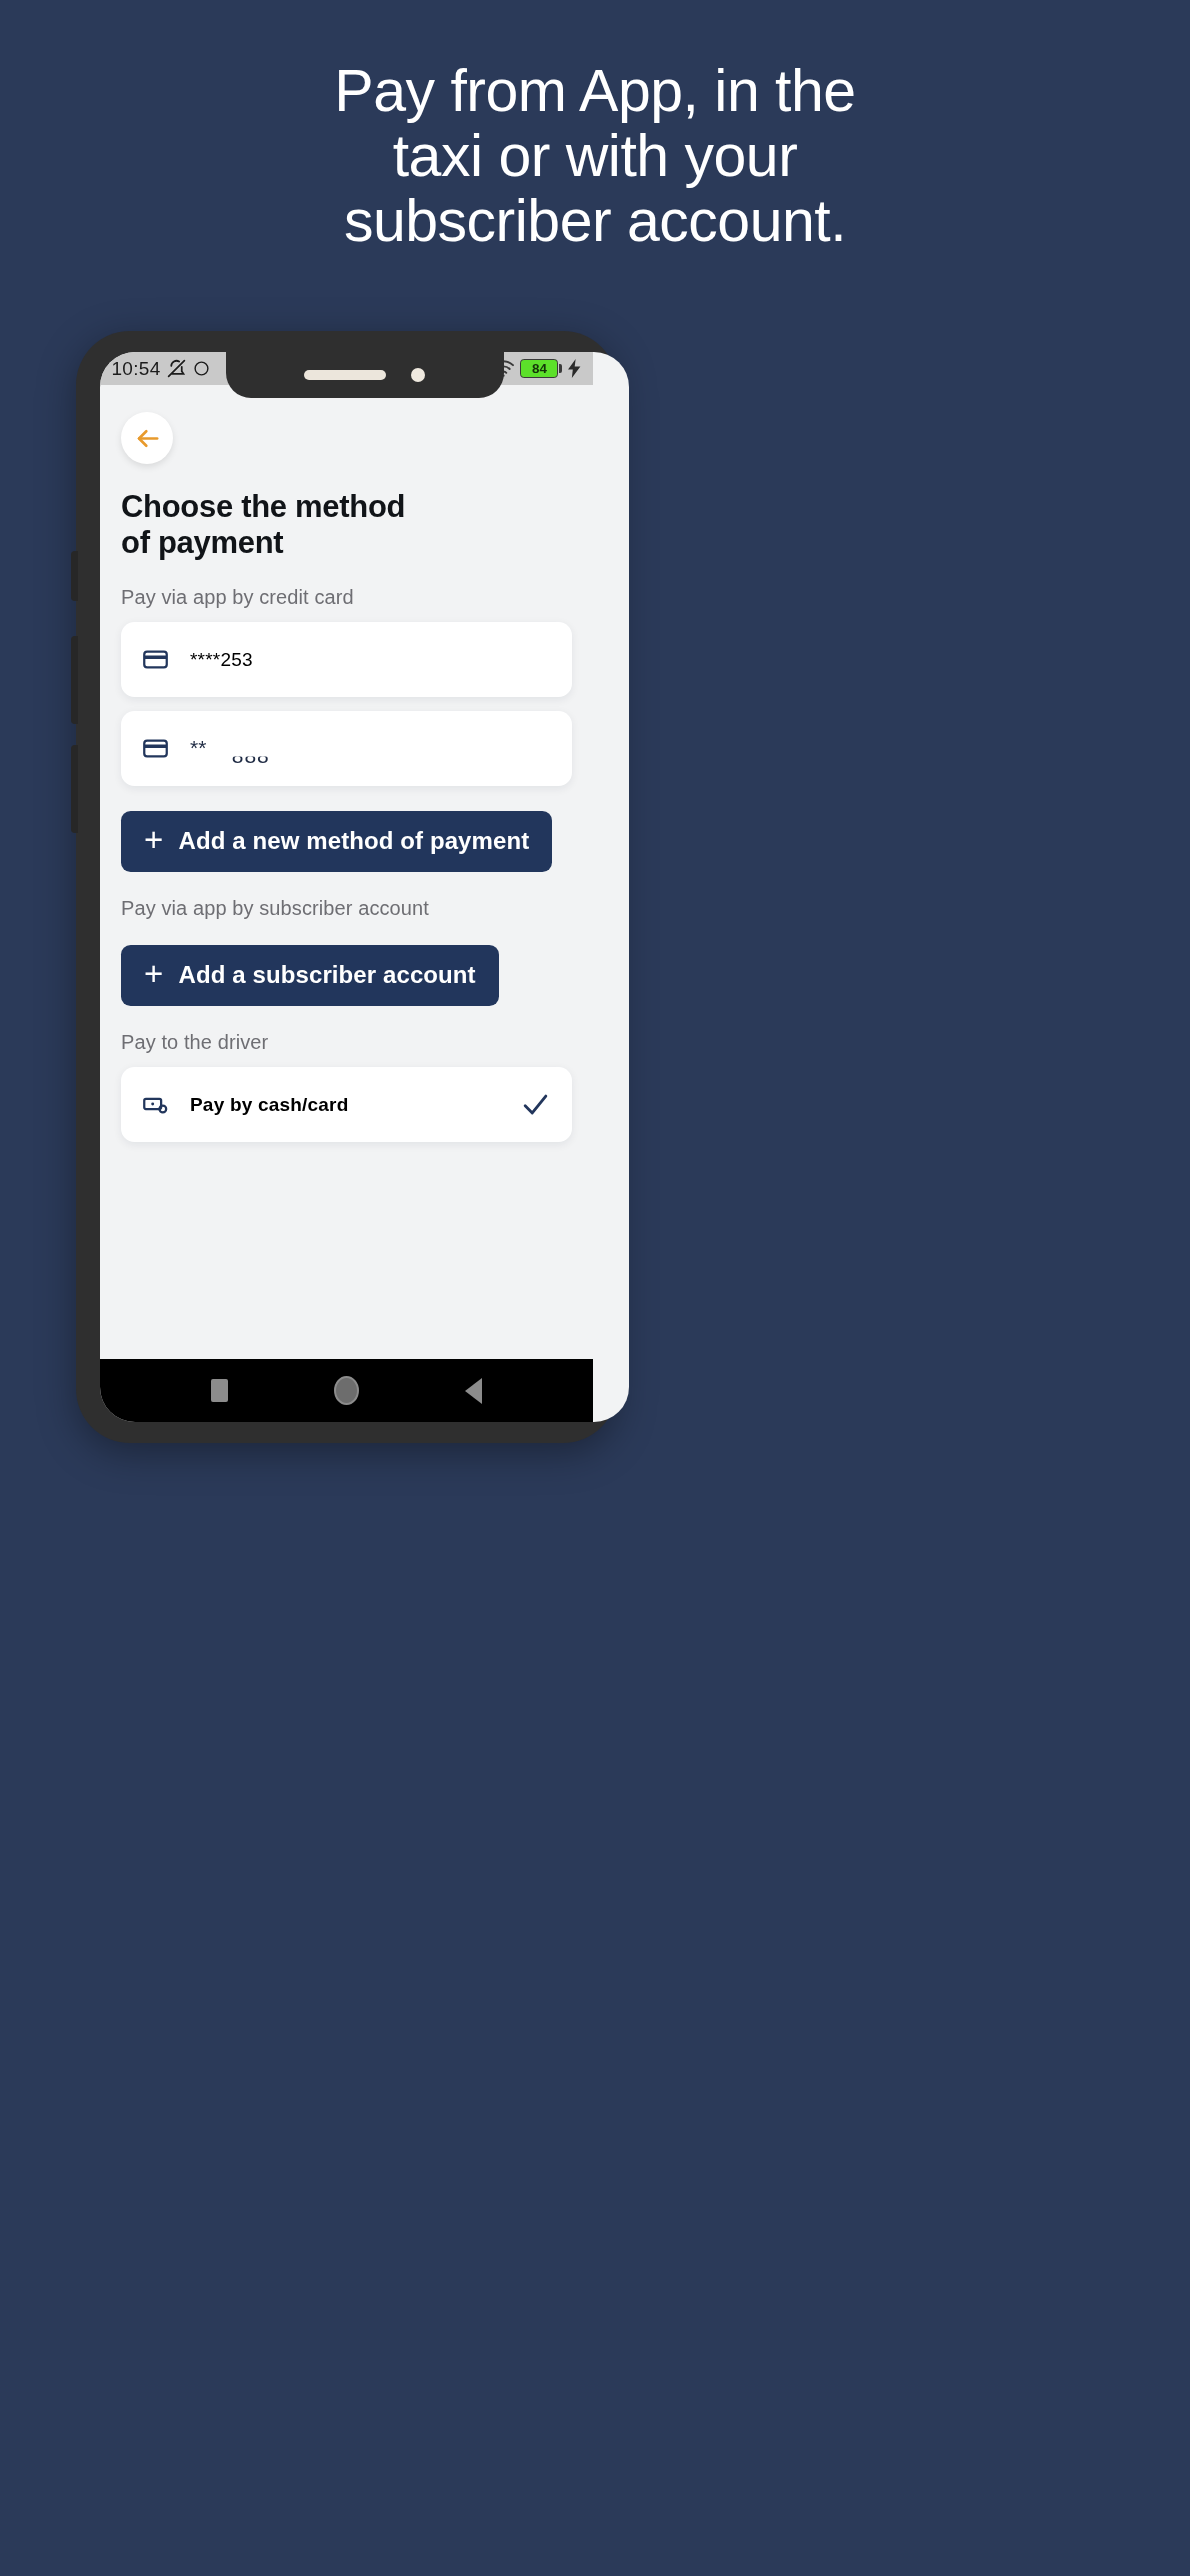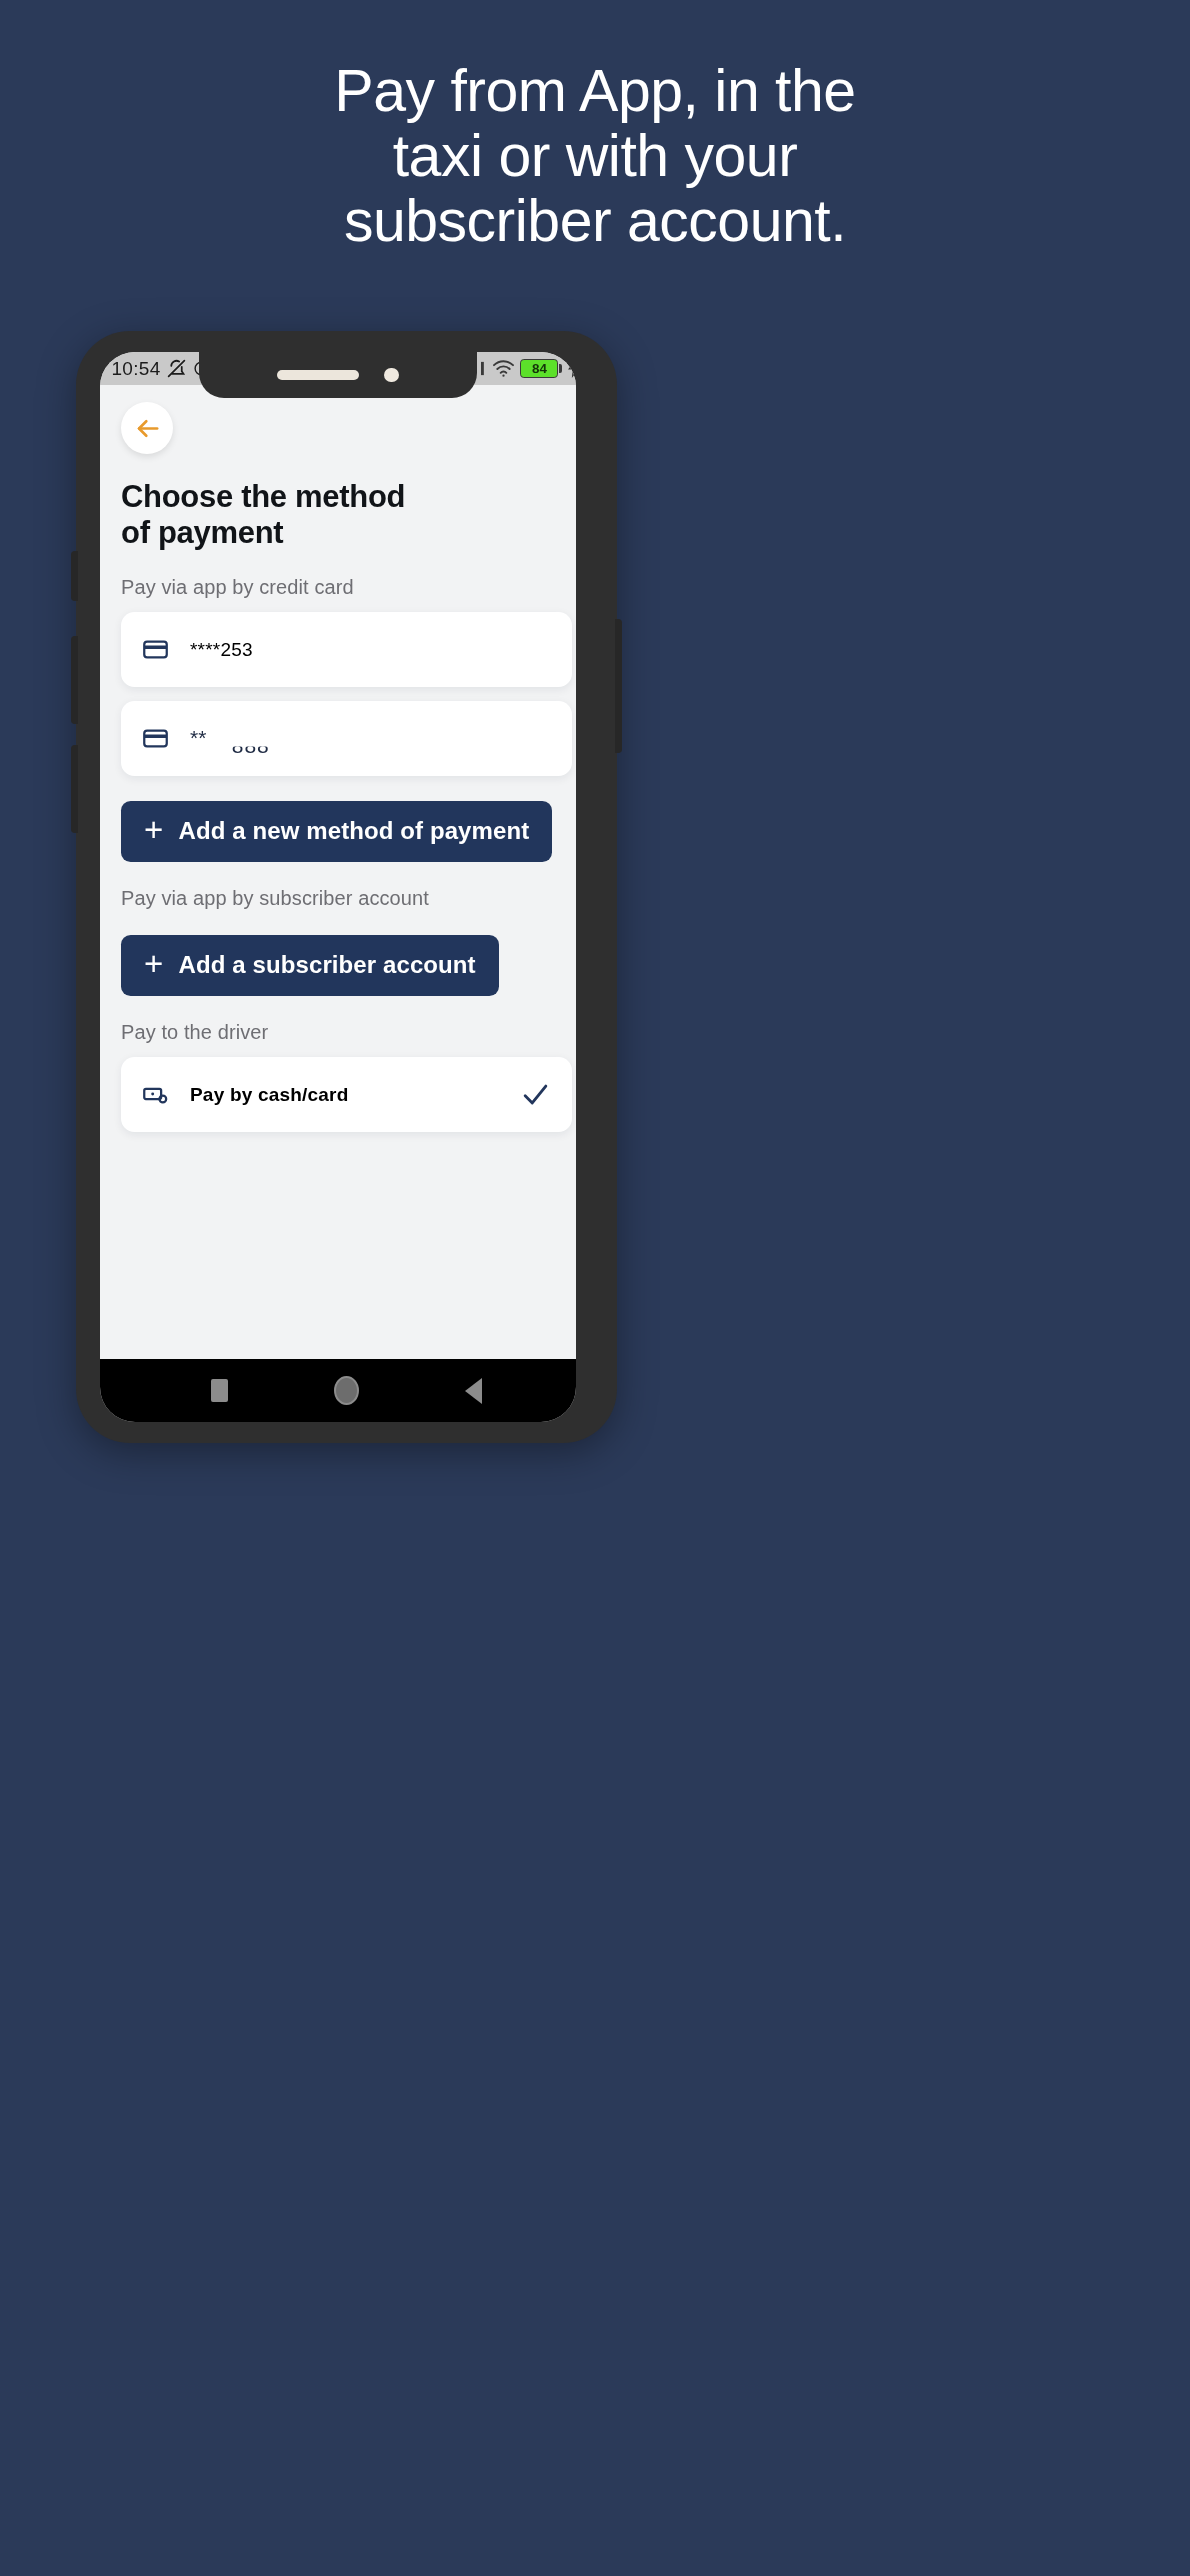--- a/index.html
+++ b/index.html
@@ -58,21 +58,21 @@
   .side-btn.right {
     left: auto; right: -4.8px;
     top: 288px; height: 134px;
     border-radius: 0 3.8px 3.8px 0;
   }
 
   .phone-screen {
     position: absolute;
     left: 24px;
     top: 21px;
-    width: 476px;
+    width: 529px;
     height: 1070px;
     background: #f2f3f4;
     border-radius: 35px;
     overflow: hidden;
   }
 
   
   .statusbar {
     position: absolute;
     top: 0; left: 0;
@@ -146,21 +146,21 @@
   }
   .camera {
     width: 14.4px; height: 14.4px;
     background: #efe9df;
     border-radius: 50%;
   }
 
   
   .app-body {
     position: absolute;
-    top: 33px; left: 0;
+    top: 43px; left: 0;
     width: 493px;
     height: 974px;
     background: #f2f3f4;
     padding: 0 21px;
     z-index: 2;
   }
 
   .back-btn {
     margin-top: 17px;
     width: 52px; height: 52px;

